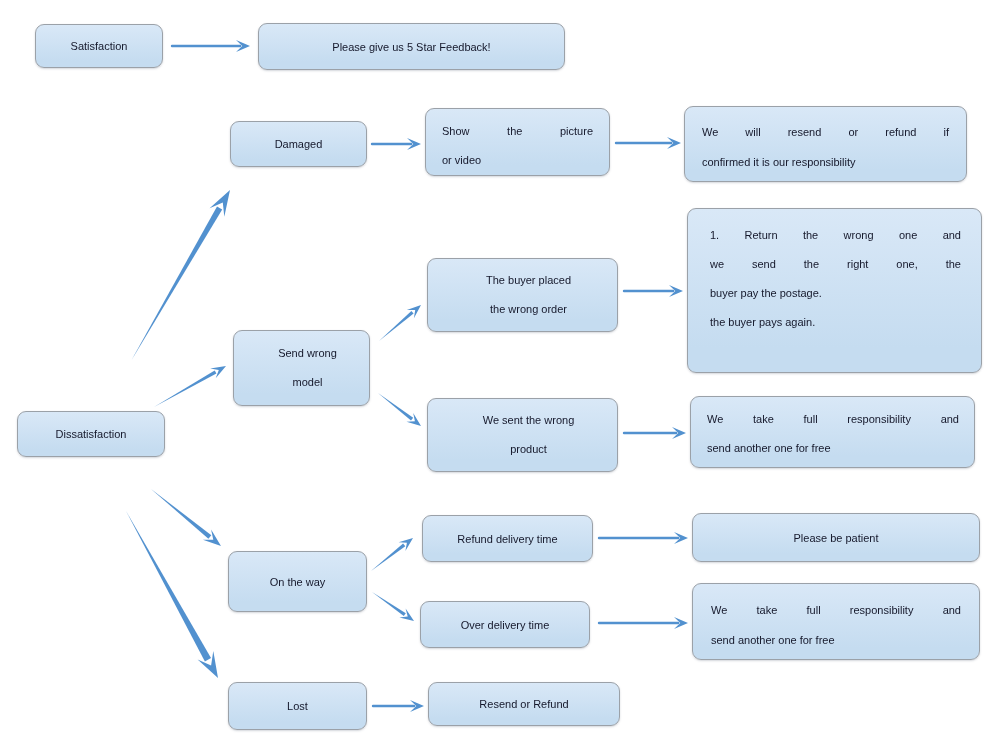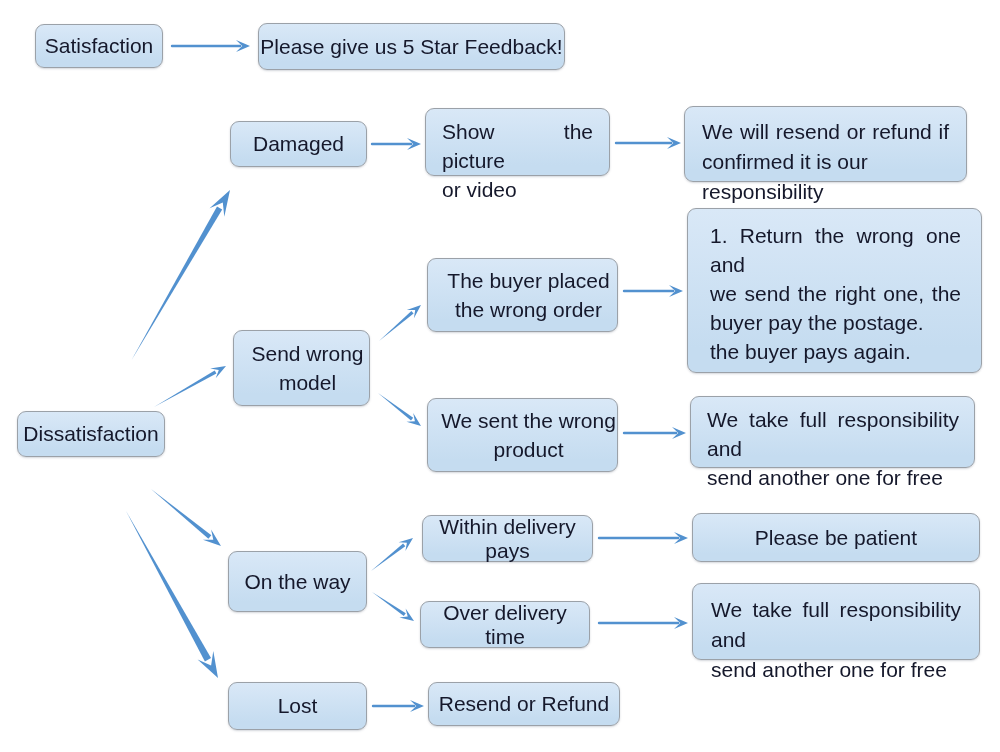--- a/index.html
+++ b/index.html
@@ -2,21 +2,21 @@
 <html><head>
 <meta charset="utf-8">
 <style>
   html,body{margin:0;padding:0;background:#ffffff;}
   .stage{position:relative;width:1000px;height:752px;background:#ffffff;overflow:hidden;
          font-family:"Liberation Sans", sans-serif;}
   #arrows{position:absolute;left:0;top:0;z-index:1;pointer-events:none;}
   .node{position:absolute;box-sizing:border-box;z-index:2;
         background:linear-gradient(180deg,#d9e8f7 0%,#c5dcf0 85%);
         border:1.5px solid #9ba1a8;border-radius:9px;color:#15182b;
-        font-size:21px;box-shadow:0 1px 2px rgba(110,120,135,0.30);}
+        font-size:11px;box-shadow:0 1px 2px rgba(110,120,135,0.30);}
   .center{display:flex;align-items:center;justify-content:center;text-align:center;}
   .center2{display:flex;flex-direction:column;justify-content:center;}
   .center2 .ln{text-align:center;padding-left:12px;}
   .para .ln{display:block;}
   .ln{line-height:29px;white-space:nowrap;}
   .para .ln{white-space:normal;}
   .ln.j{text-align:justify;text-align-last:justify;white-space:normal;}
   .ln.l{text-align:left;white-space:normal;}
 </style>
 </head>
@@ -131,21 +131,21 @@
 
   <div class="node para" style="left:690px;top:396px;width:285px;height:72px;padding:8px 15px 0 16px">
     <div class="ln j">We take full responsibility and</div>
     <div class="ln l">send another one for free</div>
   </div>
 
   <div class="node center" style="left:17px;top:411px;width:148px;height:46px">Dissatisfaction</div>
 
   <div class="node center" style="left:228px;top:551px;width:139px;height:61px">On the way</div>
 
-  <div class="node center" style="left:422px;top:515px;width:171px;height:47px">Within delivery pays</div>
+  <div class="node center" style="left:422px;top:515px;width:171px;height:47px">Refund delivery time</div>
 
   <div class="node center" style="left:692px;top:513px;width:288px;height:49px">Please be patient</div>
 
   <div class="node center" style="left:420px;top:601px;width:170px;height:47px">Over delivery time</div>
 
   <div class="node para" style="left:692px;top:583px;width:288px;height:77px;padding:11px 18px 0 18px">
     <div class="ln j" style="line-height:30px">We take full responsibility and</div>
     <div class="ln l" style="line-height:30px">send another one for free</div>
   </div>
 

